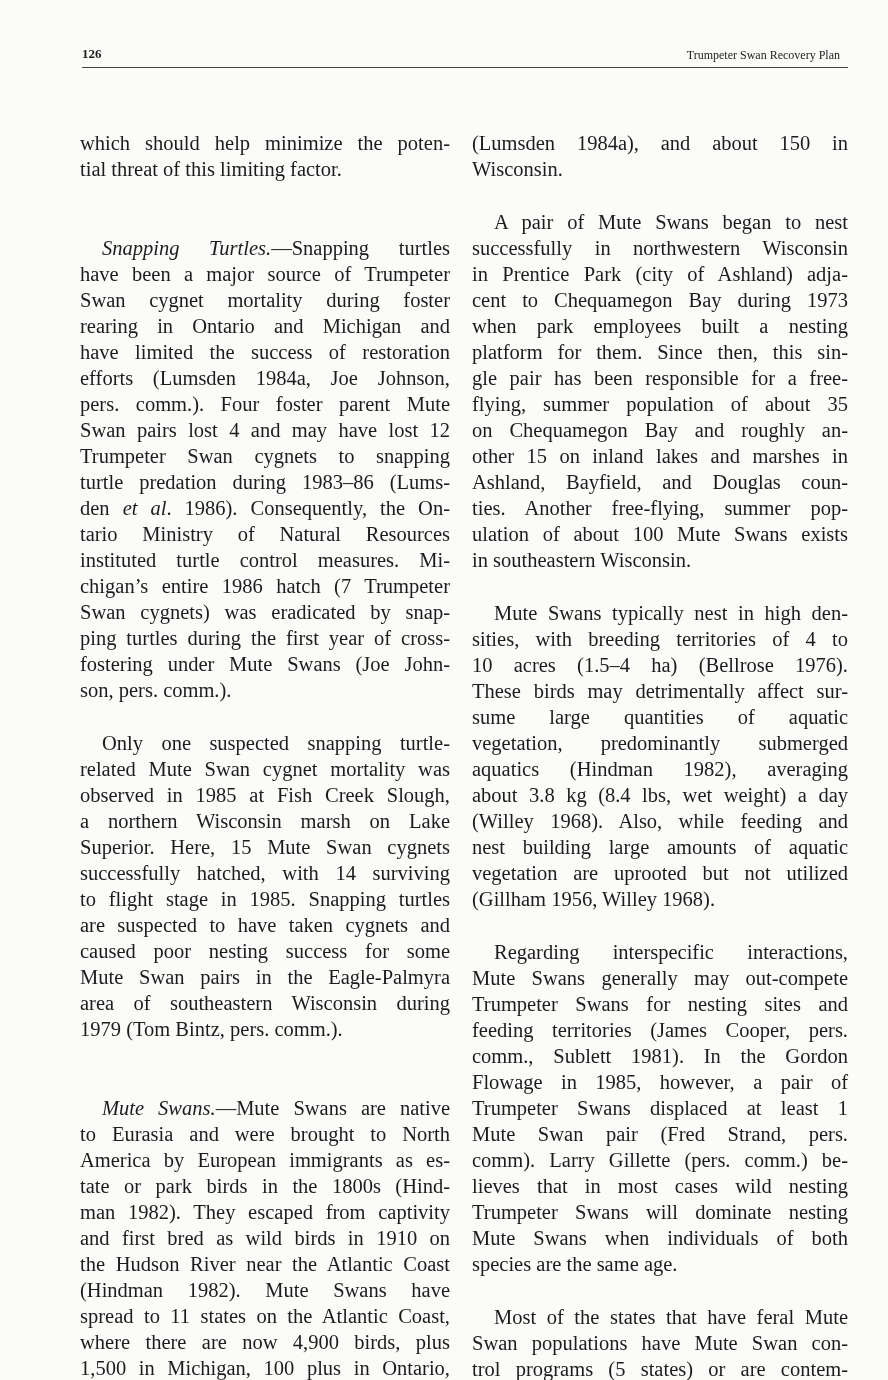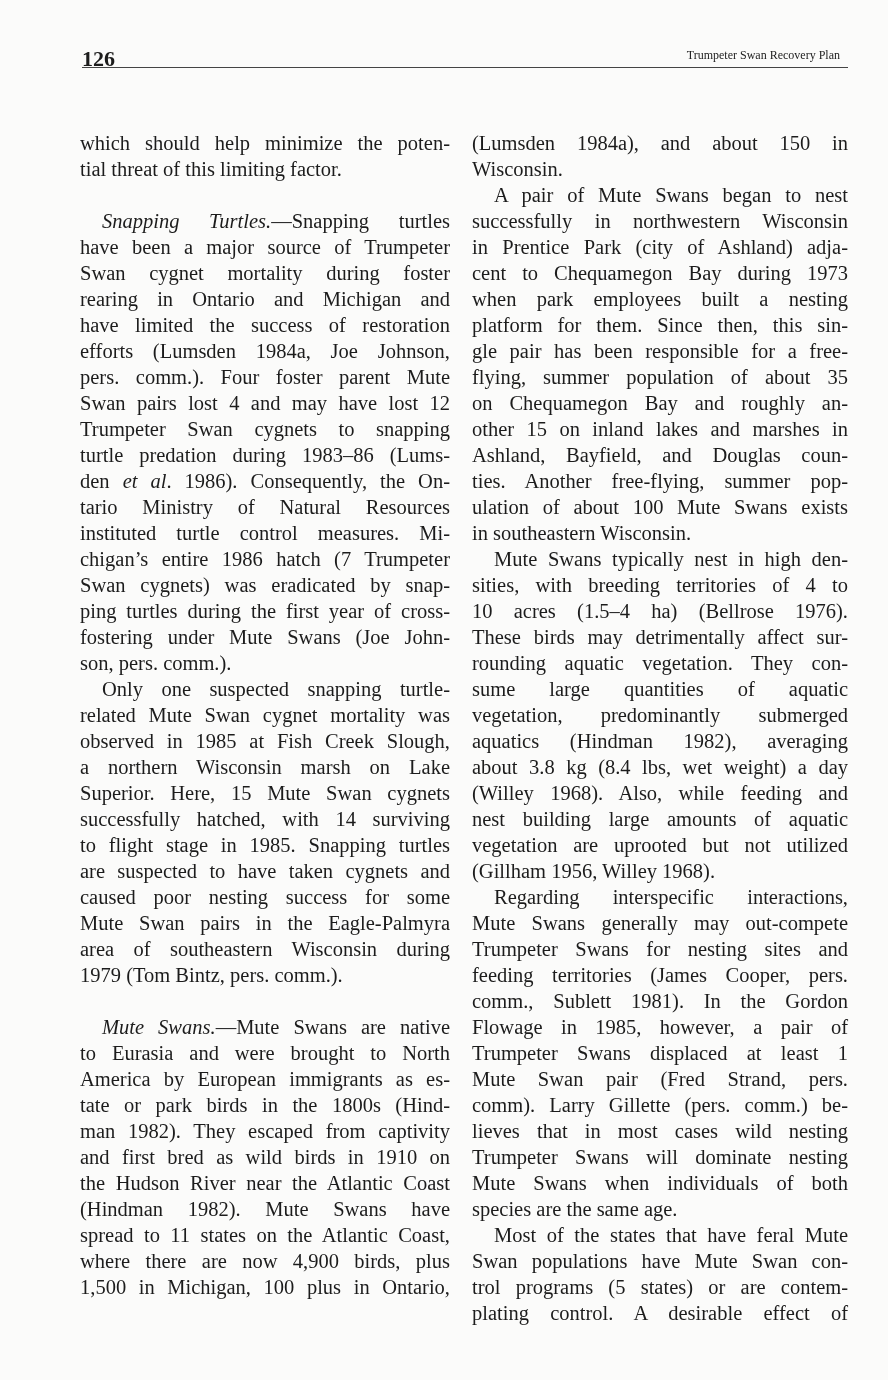--- a/index.html
+++ b/index.html
@@ -1,29 +1,29 @@
 <!DOCTYPE html>
 <html><head>
 <meta charset="utf-8">
 <style>
   html, body { margin: 0; padding: 0; }
   body {
     width: 888px; height: 1380px; background: #fbfbfa; position: relative; overflow: hidden;
     font-family: "Liberation Serif", "DejaVu Serif", serif; color: #1c1c1c;
   }
   .header { position: absolute; left: 82px; top: 40px; width: 766px; height: 28px; }
-  .page-number { position: absolute; left: 0; top: 6px; font-size: 22px; font-weight: bold; }
+  .page-number { position: absolute; left: 0; top: 6px; font-size: 13px; font-weight: bold; }
   .running-title { position: absolute; right: 8px; top: 8px; font-size: 12px; }
   .header-rule { position: absolute; left: 82px; top: 67px; width: 766px; height: 1px; background: #444; }
   .col { position: absolute; top: 130px; width: 370px; }
   .col-left { left: 80px; }
   .col-right { left: 472px; width: 376px; }
   .line { display: block; height: 26px; line-height: 26px; font-size: 20.5px; white-space: nowrap; text-align: justify; text-align-last: justify; }
   .line.last { text-align-last: left; }
-  .line.indent { padding-left: 22px; }
+  .line.indent { padding-left: 22px; margin-top: 27px; }
   .gap { display: block; height: 26px; }
   .head { font-weight: normal; font-style: italic; }
   em { font-style: italic; }
 </style>
 </head>
 <body>
 
 <div class="header">
   <span class="page-number">126</span>
   <span class="running-title">Trumpeter Swan Recovery Plan</span>
@@ -104,21 +104,20 @@
     <span class="line">Ashland, Bayfield, and Douglas coun-</span>
     <span class="line">ties. Another free-flying, summer pop-</span>
     <span class="line">ulation of about 100 Mute Swans exists</span>
     <span class="line last">in southeastern Wisconsin.</span>
   </div>
   <div>
     <span class="line indent">Mute Swans typically nest in high den-</span>
     <span class="line">sities, with breeding territories of 4 to</span>
     <span class="line">10 acres (1.5–4 ha) (Bellrose 1976).</span>
     <span class="line">These birds may detrimentally affect sur-</span>
-    <span class="line">rounding aquatic vegetation. They con-</span>
     <span class="line">sume large quantities of aquatic</span>
     <span class="line">vegetation, predominantly submerged</span>
     <span class="line">aquatics (Hindman 1982), averaging</span>
     <span class="line">about 3.8 kg (8.4 lbs, wet weight) a day</span>
     <span class="line">(Willey 1968). Also, while feeding and</span>
     <span class="line">nest building large amounts of aquatic</span>
     <span class="line">vegetation are uprooted but not utilized</span>
     <span class="line last">(Gillham 1956, Willey 1968).</span>
   </div>
   <div>

